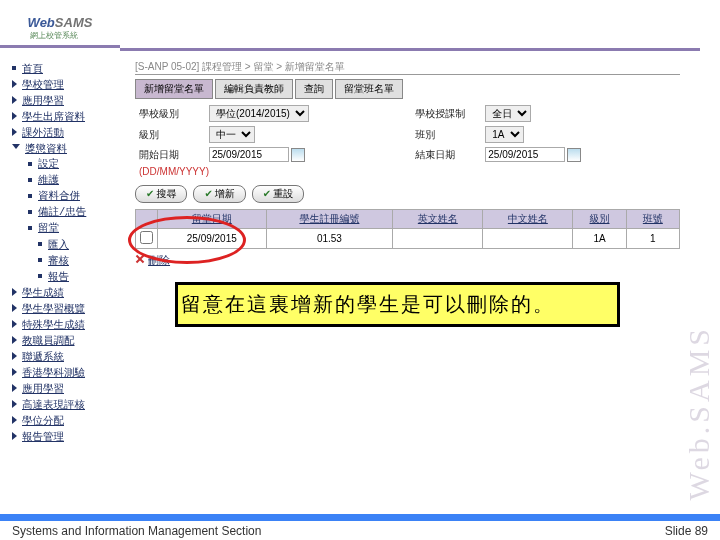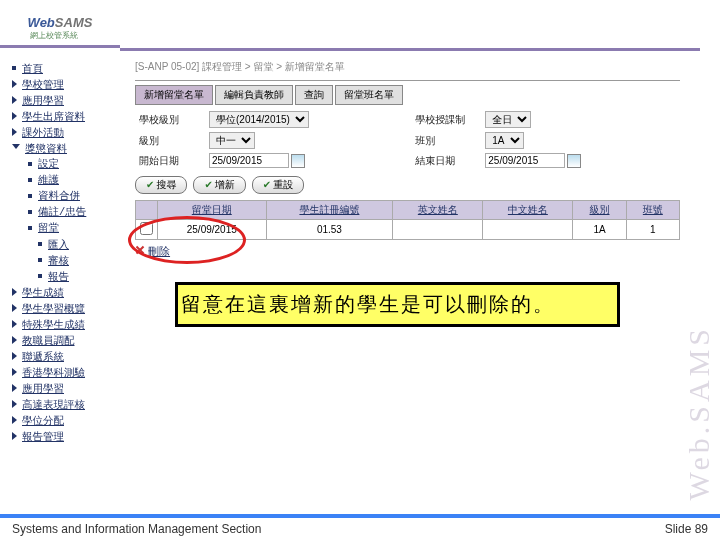--- a/index.html
+++ b/index.html
@@ -16,21 +16,21 @@
   .sidebar { position: absolute; top: 60px; left: 10px; width: 115px; }
   .menu-item { display: flex; align-items: center; padding: 1px 2px; color: #236; cursor: pointer; font-size: 10.5px; line-height: 14px; }
   .menu-item.sub { padding-left: 18px; font-family: Liberation Mono, monospace; }
   .menu-item.sub2 { padding-left: 28px; }
   .tri { width: 0; height: 0; border-top: 4px solid transparent; border-bottom: 4px solid transparent; border-left: 5px solid #236; margin-right: 5px; }
   .tri.down { border-left: 4px solid transparent; border-right: 4px solid transparent; border-top: 5px solid #236; width: 0; height: 0; margin-right: 5px; }
   .dot { width: 4px; height: 4px; background: #236; margin-right: 6px; }
   .menu-label { text-decoration: underline; color: #236; }
 
   .main { position: absolute; top: 60px; left: 135px; right: 40px; }
-  .breadcrumb { color: #888; font-size: 10px; margin-bottom: 6px; }
+  .breadcrumb { color: #888; font-size: 10px; }
   .divider { height: 1px; background: #999; margin-bottom: 4px; }
 
   .tabs { display: flex; gap: 2px; margin-bottom: 4px; }
   .tab { padding: 2px 8px; font-size: 10px; border: 1px solid #888; background: #e0e0e0; cursor: pointer; }
   .tab.active { background: #c8b8d0; }
 
   .form-grid { width: 100%; border-collapse: collapse; margin-bottom: 6px; }
   .form-grid td { padding: 2px 4px; font-size: 10px; vertical-align: middle; }
   .form-grid .lbl { color: #222; width: 70px; }
   .form-grid input, .form-grid select { font-size: 10px; padding: 1px 2px; border: 1px solid #aaa; }
@@ -51,21 +51,21 @@
 
   .del-icon { display: inline-block; width: 10px; height: 10px; position: relative; }
   .del-icon::before, .del-icon::after { content: ""; position: absolute; left: 4px; top: 0; width: 2px; height: 10px; background: #c33; }
   .del-icon::before { transform: rotate(45deg); }
   .del-icon::after { transform: rotate(-45deg); }
 
   .callout { position: absolute; top: 282px; left: 175px; width: 445px; padding: 6px 3px; border: 3px solid #000; background: #ffff66; font-size: 20px; font-family: "DFKai-SB","KaiTi",serif; color: #000; letter-spacing: 2px; text-align: left; }
 
   .right-watermark { position: absolute; right: 4px; bottom: 40px; font-size: 30px; color: rgba(120,100,140,0.25); writing-mode: vertical-rl; transform: rotate(180deg); font-family: "Times New Roman", serif; letter-spacing: 4px; user-select: none; }
 
-  .footer { position: absolute; bottom: 0; left: 0; right: 0; height: 26px; border-top: 4px solid #3b82f6; display: flex; justify-content: space-between; align-items: center; padding: 0 12px; font-size: 12px; color: #333; }
+  .footer { position: absolute; bottom: 0; left: 0; right: 0; height: 26px; border-top: 7px solid #3b82f6; display: flex; justify-content: space-between; align-items: center; padding: 0 12px; font-size: 12px; color: #333; }
   .footer .slide { color: #333; }
 </style>
 </head>
 <body>
 
 <div class="logo-area">
   <div class="logo">
     <span class="web">Web</span><span class="sams">SAMS</span>
   </div>
   <div class="logo-sub">網上校管系統</div>
@@ -194,20 +194,23 @@
       <td class="lbl">級別</td>
       <td><select><option>中一</option></select></td>
       <td class="lbl">班別</td>
       <td><select><option>1A</option></select></td>
     </tr>
     <tr>
       <td class="lbl">開始日期</td>
       <td><input class="date-input" value="25/09/2015" style=""><span class="cal-icon"></span></td>
       <td class="lbl">結束日期</td>
       <td><input class="date-input" value="25/09/2015" style=""><span class="cal-icon"></span></td>
+    </tr>
+    <tr>
+      <td colspan="4" class="hint">(DD/MM/YYYY)</td>
     </tr>
   </tbody>
     </table>
 
   <div class="btnrow">
     <button class="btn"><span class="check-icon">✔</span><span>搜尋</span></button>
     <button class="btn"><span class="check-icon">✔</span><span>增新</span></button>
     <button class="btn"><span class="check-icon">✔</span><span>重設</span></button>
   </div>
 

